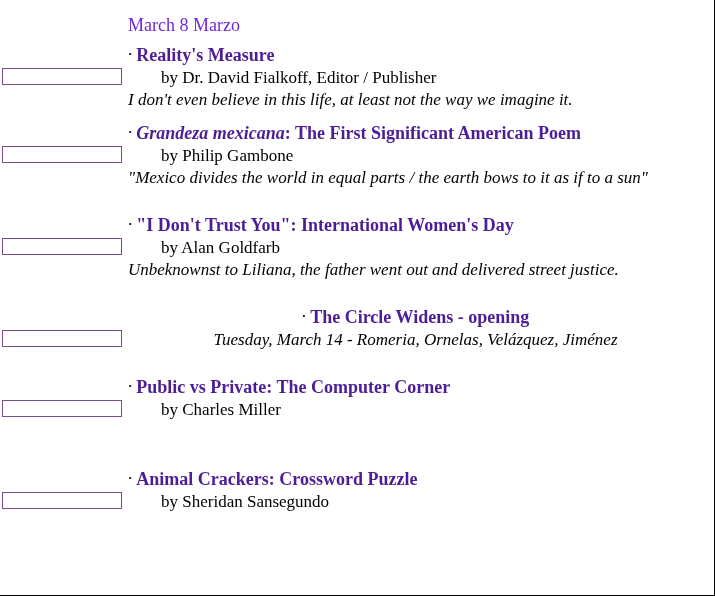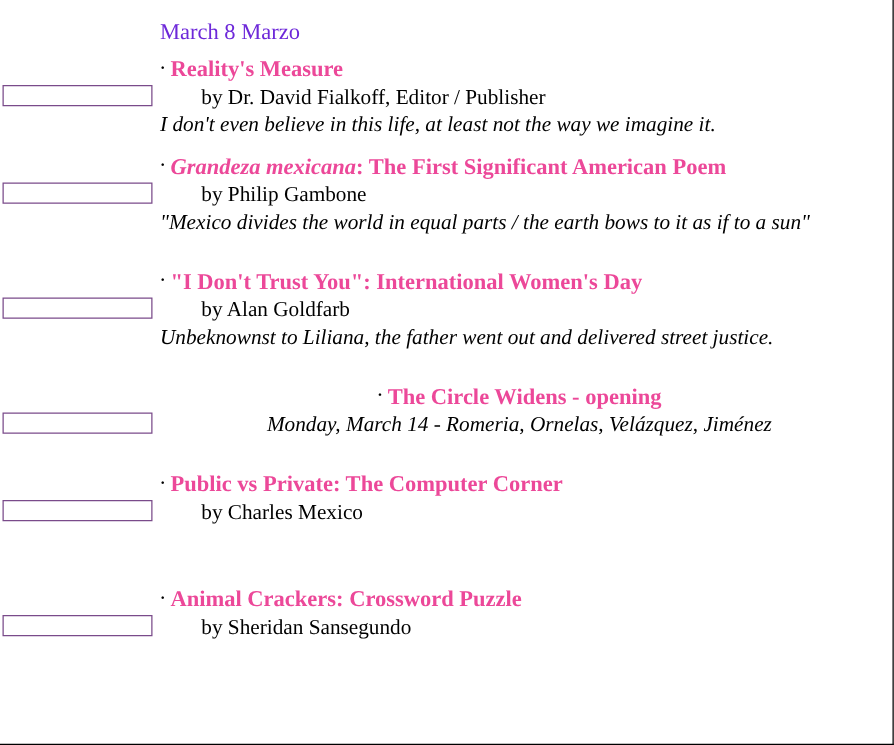--- a/index.html
+++ b/index.html
@@ -89,21 +89,21 @@
   .teaser {
     font-size: 17px;
     font-style: italic;
     line-height: 22px;
     margin: 0;
     padding-left: 0px;
     font-family: Liberation Serif, serif;
   }
 
   a.headline-link {
-    color: #ec4899;
+    color: #4c1d95;
     text-decoration: none;
   }
 </style>
 </head>
 <body>
 
 <div class="page">
 
   <div class="date-line">March 8 Marzo</div>
 
@@ -134,29 +134,29 @@
       </p>
       <p class="byline">by Alan Goldfarb</p>
       <p class="teaser">Unbeknownst to Liliana, the father went out and delivered street justice.</p>
     </div>
 
     <div class="article" style="height:70px; padding-top:16px;text-align:center;">
       <div class="thumb" style="top:42px;"></div>
       <p class="headline">
         <span class="bullet">·</span><a class="headline-link" href="#">The Circle Widens - opening</a>
       </p>
-      <p class="teaser">Monday, March 14 - Romeria, Ornelas, Velázquez, Jiménez</p>
+      <p class="teaser">Tuesday, March 14 - Romeria, Ornelas, Velázquez, Jiménez</p>
     </div>
 
     <div class="article" style="height:92px; padding-top:16px;">
       <div class="thumb" style="top:42px;"></div>
       <p class="headline">
         <span class="bullet">·</span><a class="headline-link" href="#">Public vs Private: The Computer Corner</a>
       </p>
-      <p class="byline">by Charles Mexico</p>
+      <p class="byline">by Charles Miller</p>
     </div>
 
     <div class="article" style="height:60px; padding-top:16px;">
       <div class="thumb" style="top:42px;"></div>
       <p class="headline">
         <span class="bullet">·</span><a class="headline-link" href="#">Animal Crackers: Crossword Puzzle</a>
       </p>
       <p class="byline">by Sheridan Sansegundo</p>
     </div>
 

